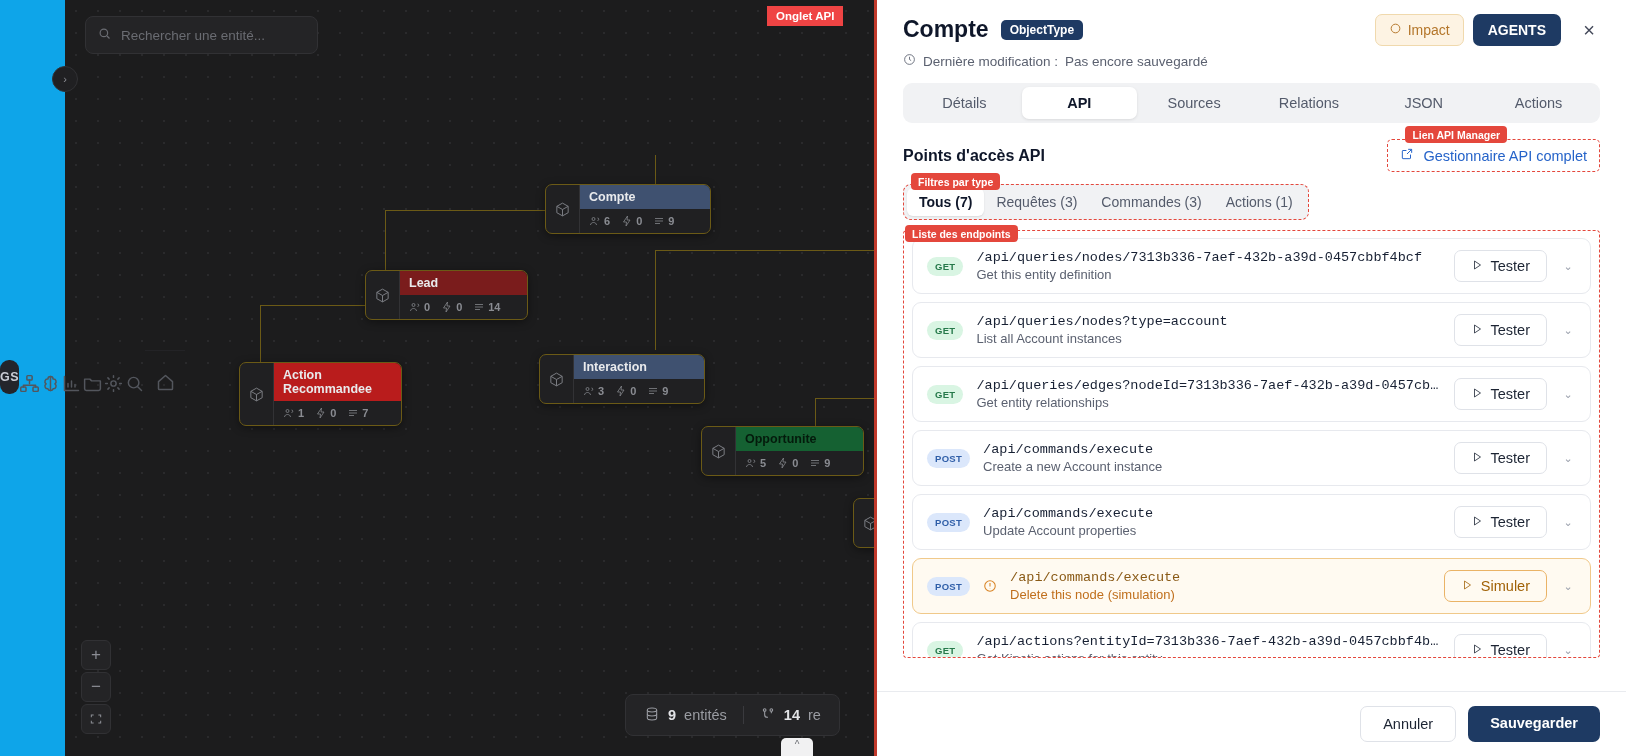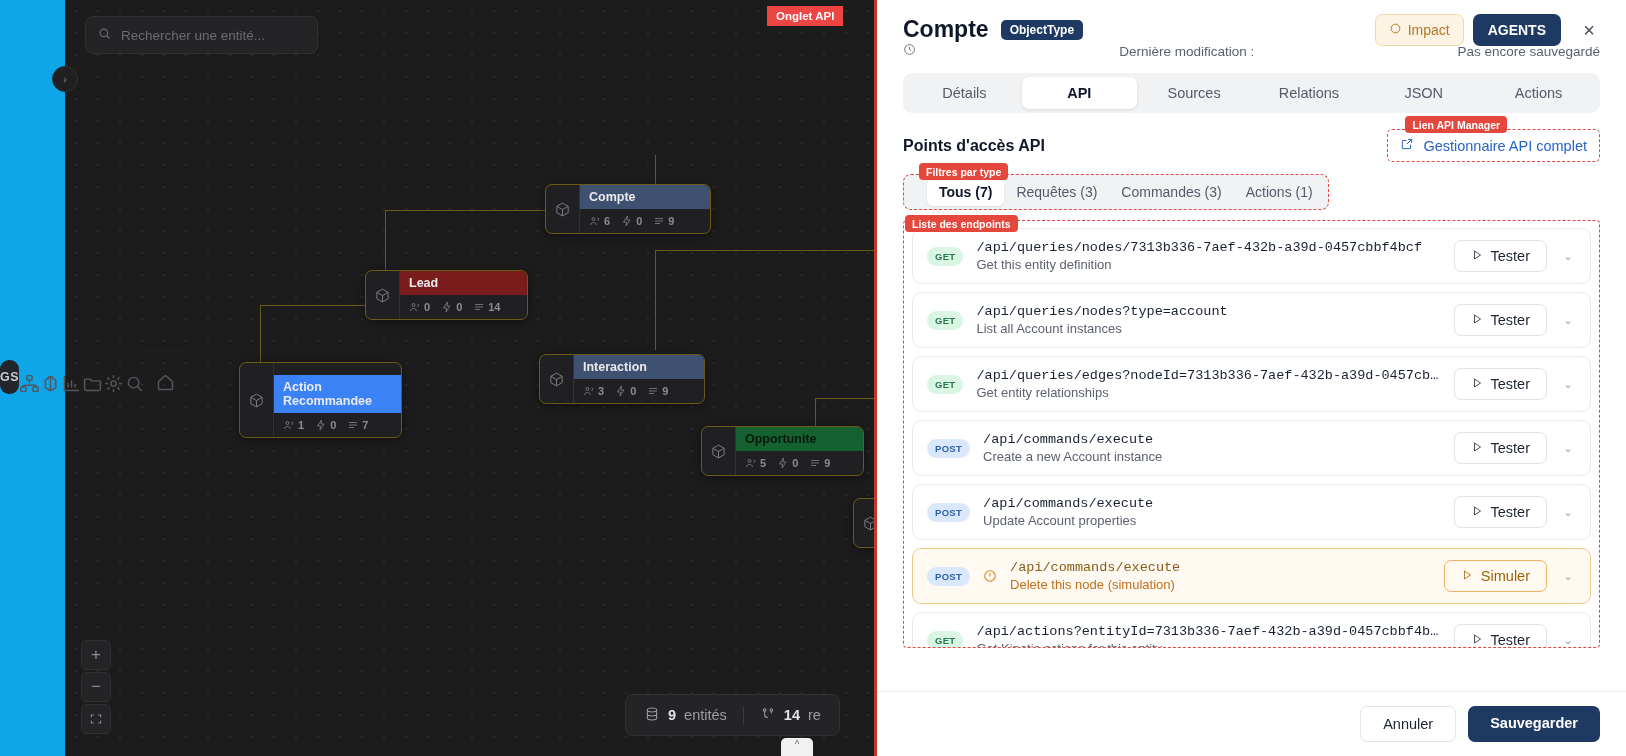--- a/index.html
+++ b/index.html
@@ -141,21 +141,21 @@
   .agents-btn {
     background: #1e3a63; color: #fff; font-size: 14px; font-weight: bold;
     padding: 8px 15px; border-radius: 7px;
   }
   .close-x {
     margin-left: 6px; width: 26px; height: 26px; color: #44495a;
     display: flex; align-items: center; justify-content: center; font-size: 20px;
   }
   .lastmod {
     display: flex; align-items: center; gap: 7px;
-    color: #5b6170; font-size: 13.5px; justify-content: space-between;
+    margin-top: 10px; color: #5b6170; font-size: 13.5px;
   }
   .lastmod svg { width: 13px; height: 13px; stroke: currentColor; fill:none; stroke-width:1.6; }
 
   .tabs {
     display: flex; margin: 14px 0 0 0; background: #f1f2f4;
     border-radius: 9px; padding: 4px; gap: 0;
   }
   .tab {
     flex: 1; text-align: center; padding: 8px 4px; border-radius: 7px;
     font-size: 14.5px; color: #545b6b;
@@ -181,21 +181,21 @@
   }
 
   .filters-wrap { position: relative; margin-top: 12px; }
   .filters {
     display: inline-flex; background: #f1f2f4; border-radius: 8px; padding: 3px;
     border: 1.6px dashed #e4473c;
   }
   .filter {
     padding: 6px 12px; border-radius: 6px; font-size: 14px; color: #545b6b;
   }
-  .filter.active { background: #fff; color: #0f172a; font-weight: bold; box-shadow: 0 1px 2px rgba(0,0,0,.10); margin-left: 20px; }
+  .filter.active { background: #fff; color: #0f172a; font-weight: bold; box-shadow: 0 1px 2px rgba(0,0,0,.10); }
 
   .endpoints {
     margin-top: 10px; border: 1.6px dashed #e4473c; border-radius: 4px;
     padding: 7px 8px; height: 428px; overflow: hidden;
     position: relative;
   }
   .ep {
     display: flex; align-items: center; gap: 13px;
     border: 1px solid #e7e9ee; border-radius: 9px;
     padding: 11px 14px; margin-bottom: 8px; background: #fff;
@@ -426,21 +426,21 @@
     </div>
 
     <div class="node" style="left:174px;top:362px;width:163px;">
       <div class="node-gutter">
         <svg viewBox="0 0 24 24">
             <path d="M12 3l8 4.5v9L12 21l-8-4.5v-9L12 3z"></path>
             <path d="M12 12l8-4.5M12 12v9M12 12L4 7.5"></path>
           </svg>
       </div>
       <div class="node-body">
-        <div class="node-title dark" style="background:#3b82f6;margin-top:12px;">Action Recommandee</div>
+        <div class="node-title dark" style="background:#b91c1c;">Action Recommandee</div>
         <div class="node-stats">
           <span>
               <svg viewBox="0 0 24 24">
                 <circle cx="9" cy="8" r="3"></circle>
                 <path d="M3 20c0-3 3-5 6-5s6 2 6 5"></path>
                 <path d="M17 11a2.5 2.5 0 1 0 0-5"></path>
               </svg>
               <b>1</b>
             </span>
           <span>
@@ -644,21 +644,21 @@
                   <path d="M14 4h6v6"></path>
                   <path d="M20 4l-8 8"></path>
                   <path d="M18 13v6a1 1 0 0 1-1 1H5a1 1 0 0 1-1-1V7a1 1 0 0 1 1-1h6"></path>
                 </svg></span>
             <span>Gestionnaire API complet</span>
           </div>
         </div>
       </div>
 
       <div class="filters-wrap">
-        <div class="annot" style="left:16px;top:-11px;">Filtres par type</div>
+        <div class="annot" style="left:8px;top:-11px;">Filtres par type</div>
         <div class="filters">
           <div class="filter active">Tous (7)</div>
           <div class="filter">Requêtes (3)</div>
           <div class="filter">Commandes (3)</div>
           <div class="filter">Actions (1)</div>
         </div>
         <div class="annot" style="left:2px;top:41px;">Liste des endpoints</div>
       </div>
 
       <div class="endpoints">

